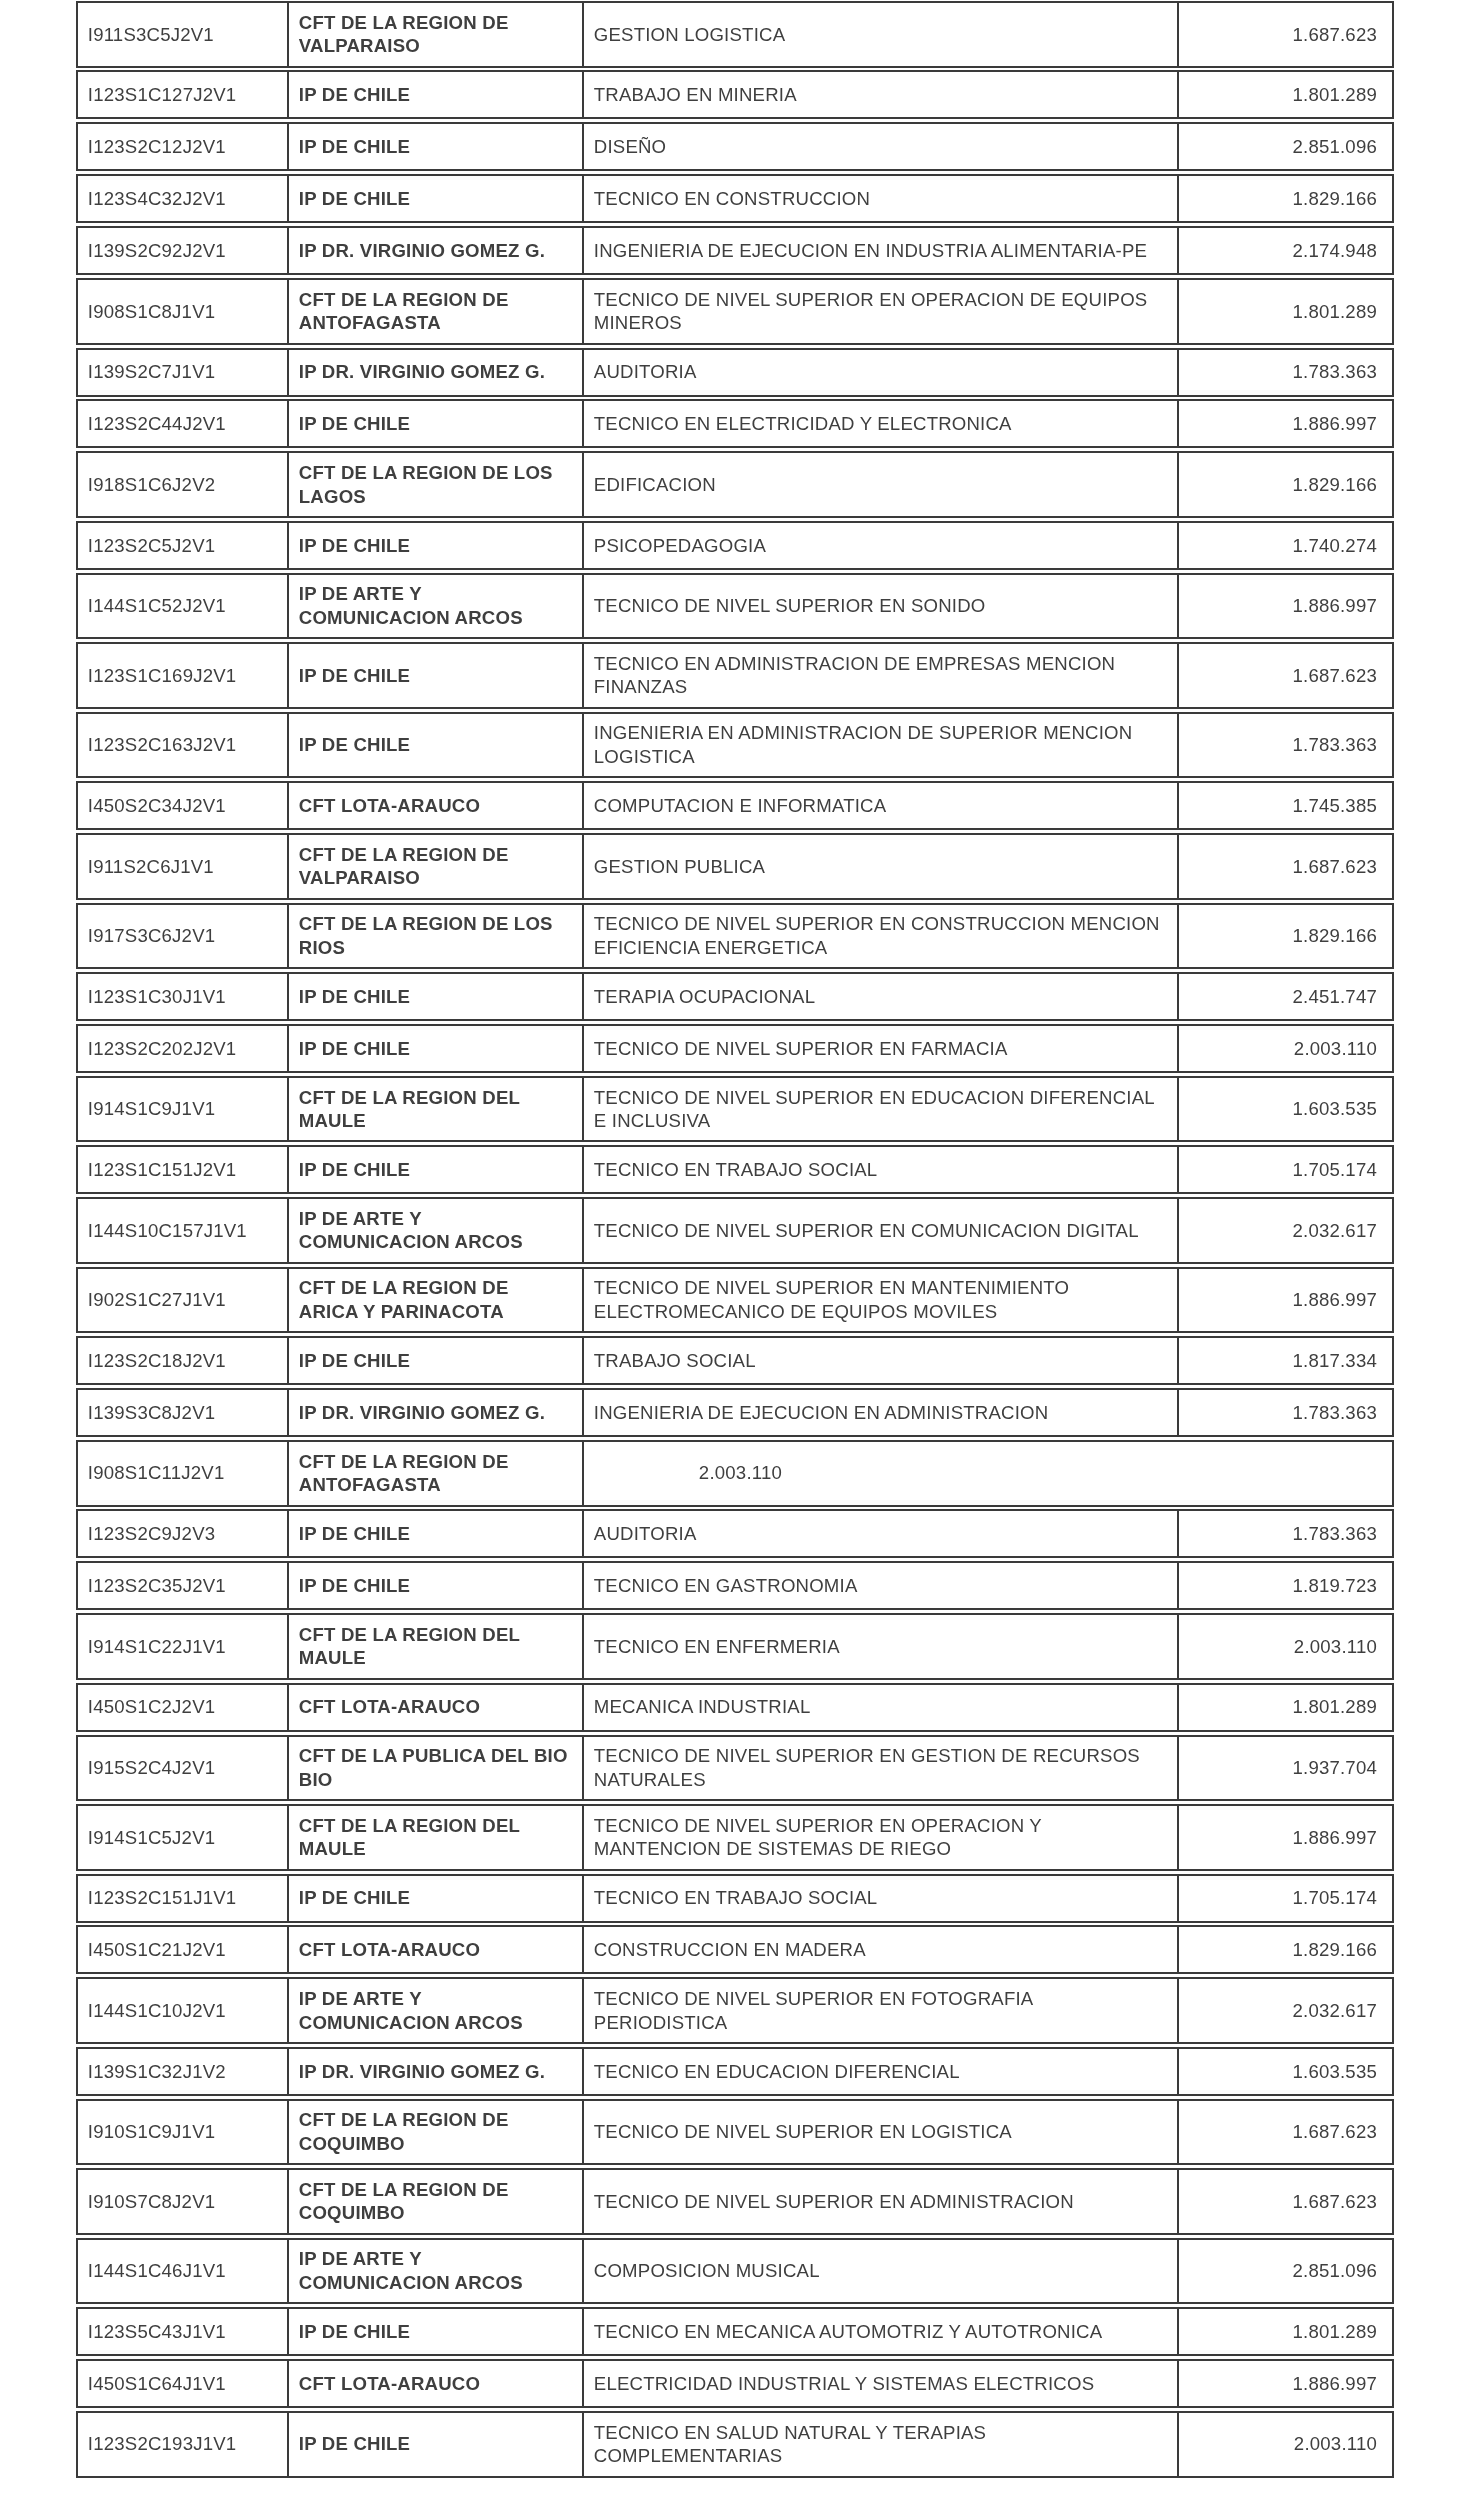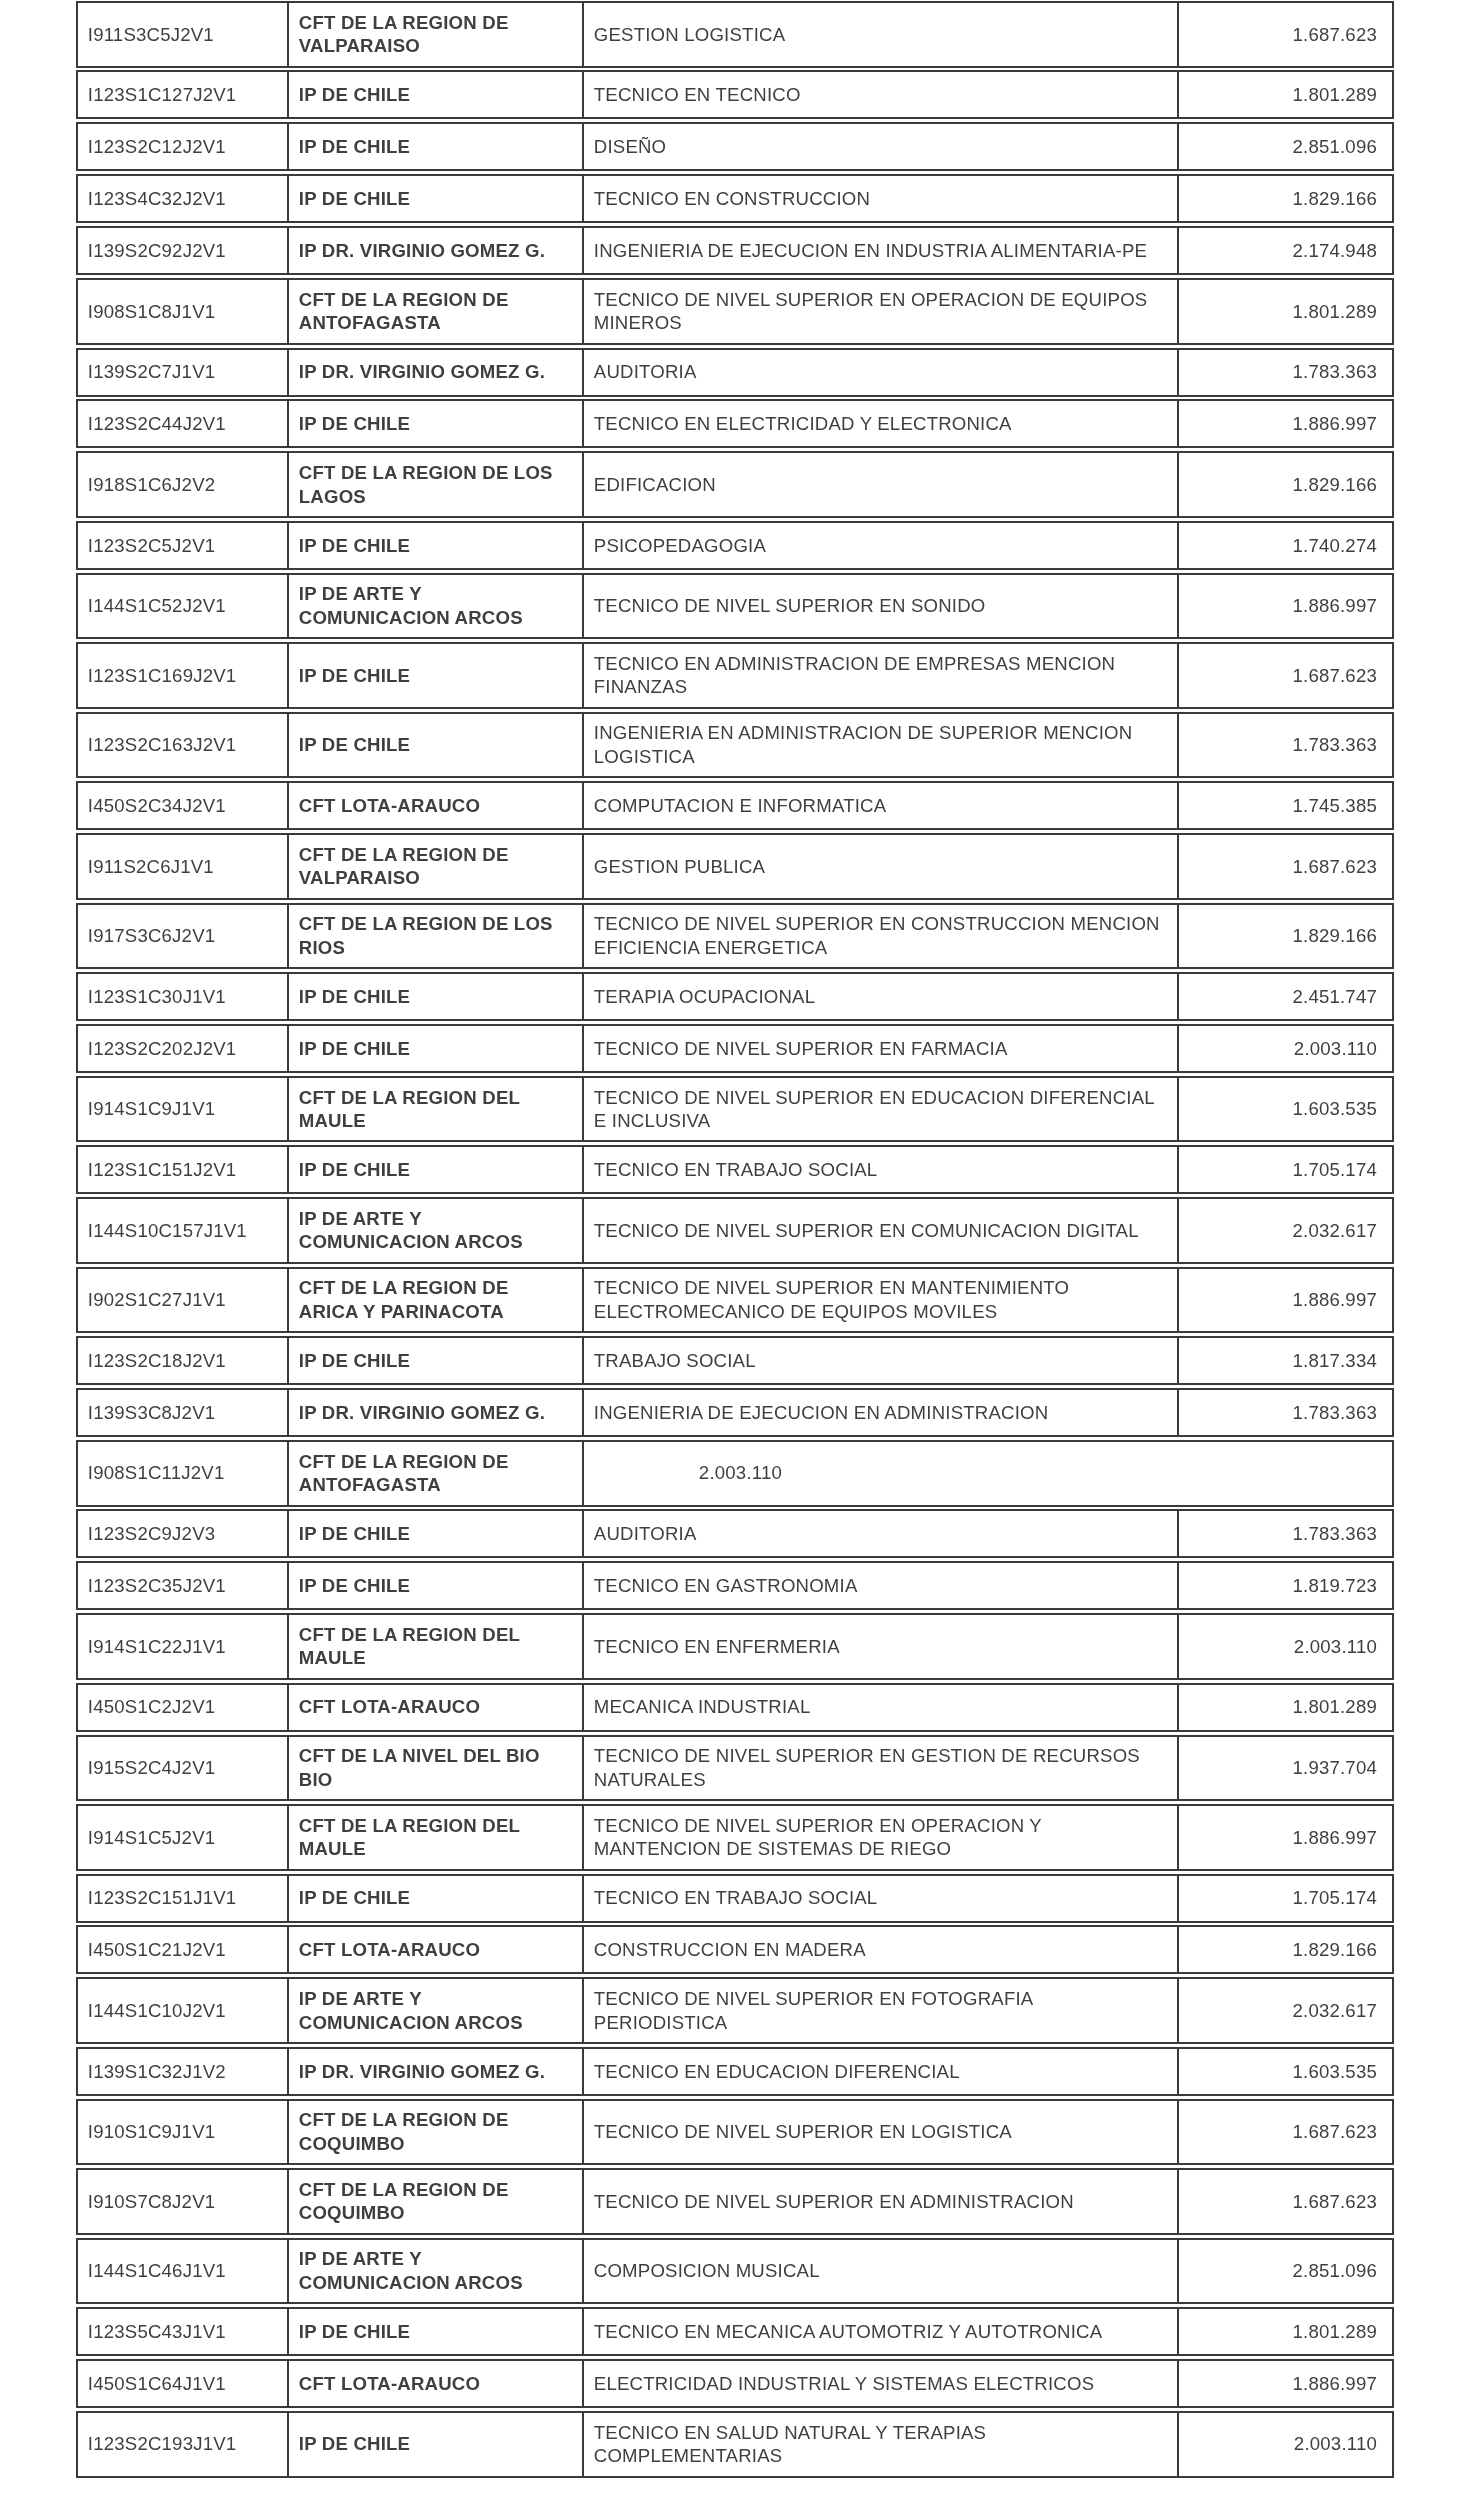--- a/index.html
+++ b/index.html
@@ -76,21 +76,21 @@
   <div class="row">
     <div class="cell code">I911S3C5J2V1</div>
     <div class="cell institution">CFT DE LA REGION DE VALPARAISO</div>
     <div class="cell program">GESTION LOGISTICA</div>
     <div class="cell amount">1.687.623</div>
   </div>
 
   <div class="row">
     <div class="cell code">I123S1C127J2V1</div>
     <div class="cell institution">IP DE CHILE</div>
-    <div class="cell program">TECNICO EN TECNICO</div>
+    <div class="cell program">TRABAJO EN MINERIA</div>
     <div class="cell amount">1.801.289</div>
   </div>
 
   <div class="row">
     <div class="cell code">I123S2C12J2V1</div>
     <div class="cell institution">IP DE CHILE</div>
     <div class="cell program">DISEÑO</div>
     <div class="cell amount">2.851.096</div>
   </div>
 
@@ -270,21 +270,21 @@
 
   <div class="row">
     <div class="cell code">I450S1C2J2V1</div>
     <div class="cell institution">CFT LOTA-ARAUCO</div>
     <div class="cell program">MECANICA INDUSTRIAL</div>
     <div class="cell amount">1.801.289</div>
   </div>
 
   <div class="row">
     <div class="cell code">I915S2C4J2V1</div>
-    <div class="cell institution">CFT DE LA NIVEL DEL BIO BIO</div>
+    <div class="cell institution">CFT DE LA PUBLICA DEL BIO BIO</div>
     <div class="cell program">TECNICO DE NIVEL SUPERIOR EN GESTION DE RECURSOS NATURALES</div>
     <div class="cell amount">1.937.704</div>
   </div>
 
   <div class="row">
     <div class="cell code">I914S1C5J2V1</div>
     <div class="cell institution">CFT DE LA REGION DEL MAULE</div>
     <div class="cell program">TECNICO DE NIVEL SUPERIOR EN OPERACION Y MANTENCION DE SISTEMAS DE RIEGO</div>
     <div class="cell amount">1.886.997</div>
   </div>

